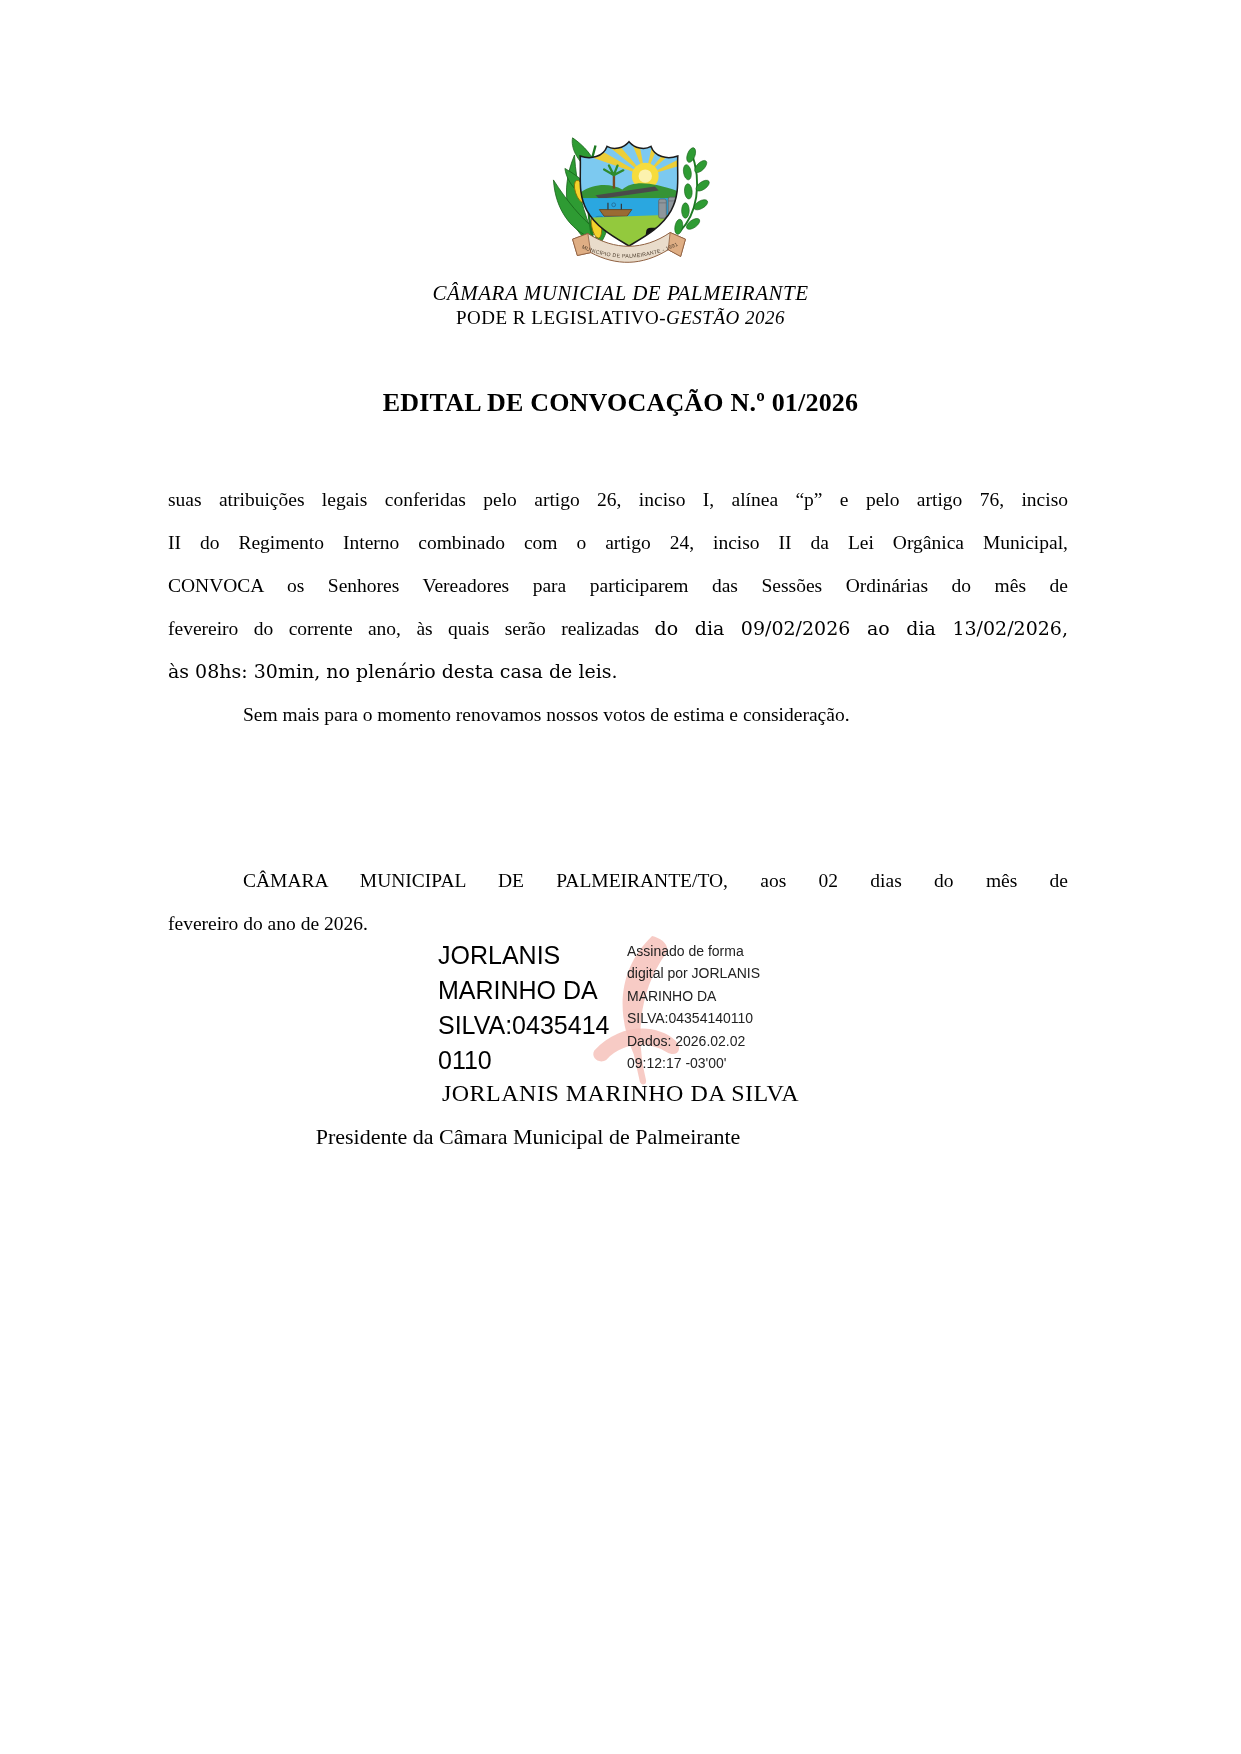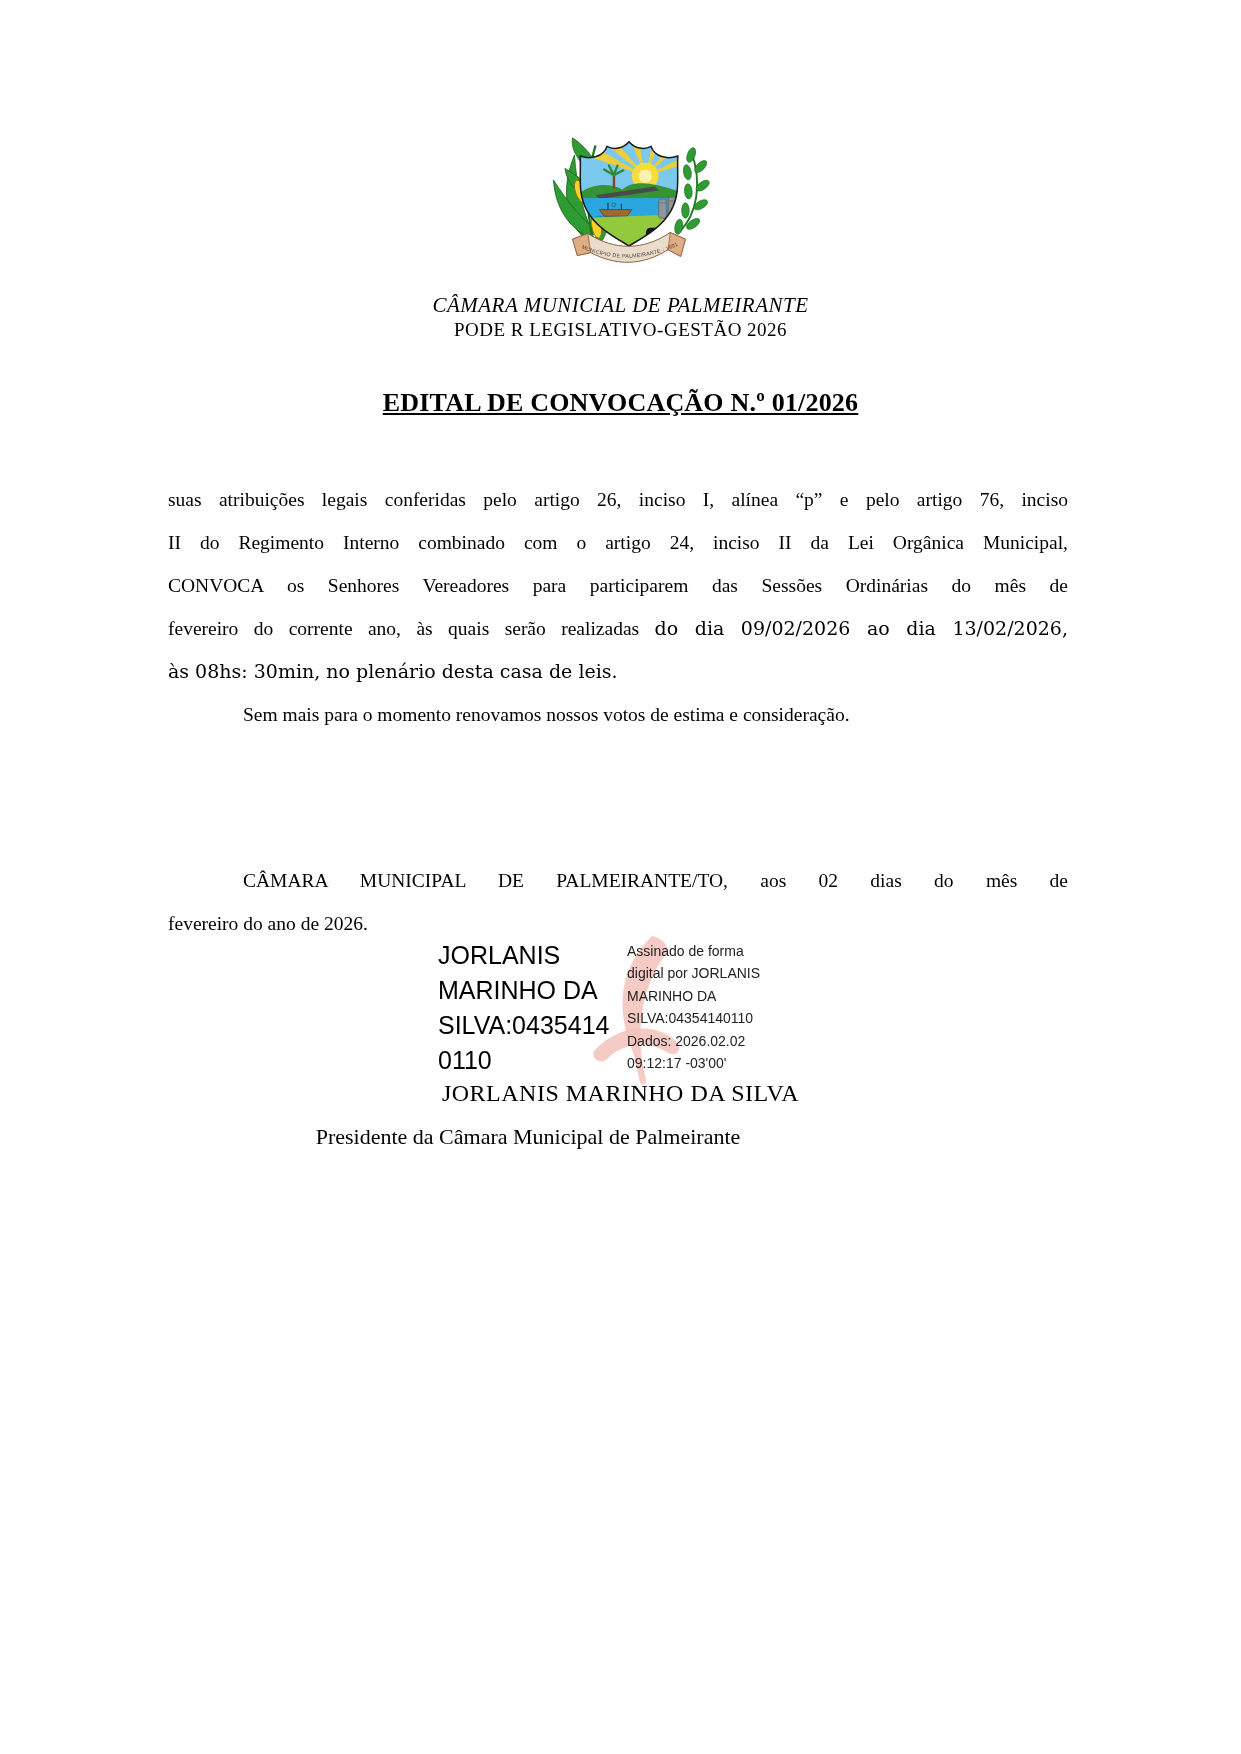--- a/index.html
+++ b/index.html
@@ -10,32 +10,32 @@
     background: #ffffff;
     margin: 0 auto;
     overflow: hidden;
     font-family: "Liberation Serif", serif;
     color: #000;
   }
   
   .emblem { position: absolute; left: 538px; top: 134px; width: 182px; height: 132px; }
 
   
-  .org-header { position: absolute; left: 0; top: 292px; width: 1241px; text-align: center; }
+  .org-header { position: absolute; left: 0; top: 280px; width: 1241px; text-align: center; }
   .org-line1 {
     font-family: "Liberation Serif", serif;
     font-style: italic; font-size: 21px; line-height: 26px; letter-spacing: 0.5px;
   }
   .org-line2 { font-size: 19px; line-height: 24px; letter-spacing: 0.5px; }
-  .org-line2 .it { }
+  .org-line2 .it { font-style: italic; }
 
   
   .doc-title { position: absolute; left: 0; top: 388px; width: 1241px; text-align: center; }
   .doc-title span {
-    font-weight: bold; font-size: 26px; text-decoration: underline;
+    font-weight: bold; font-size: 26px; 
     letter-spacing: 0.2px;
   }
 
   
   .body-text {
     position: absolute; left: 168px; top: 478px; width: 900px;
     font-size: 19.5px; line-height: 43px;
   }
   .closing {
     position: absolute; left: 168px; top: 859px; width: 900px;

